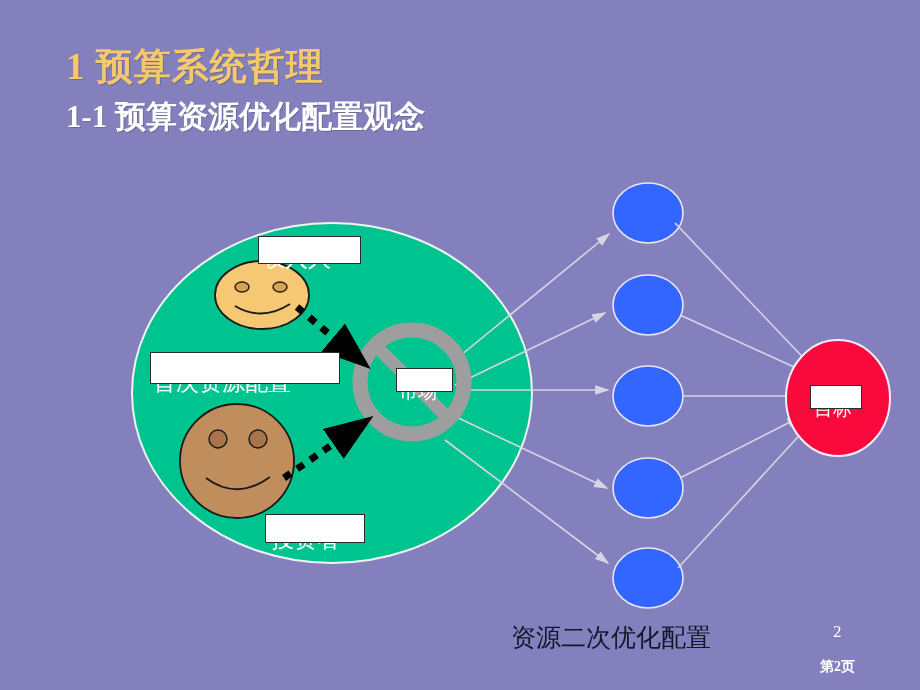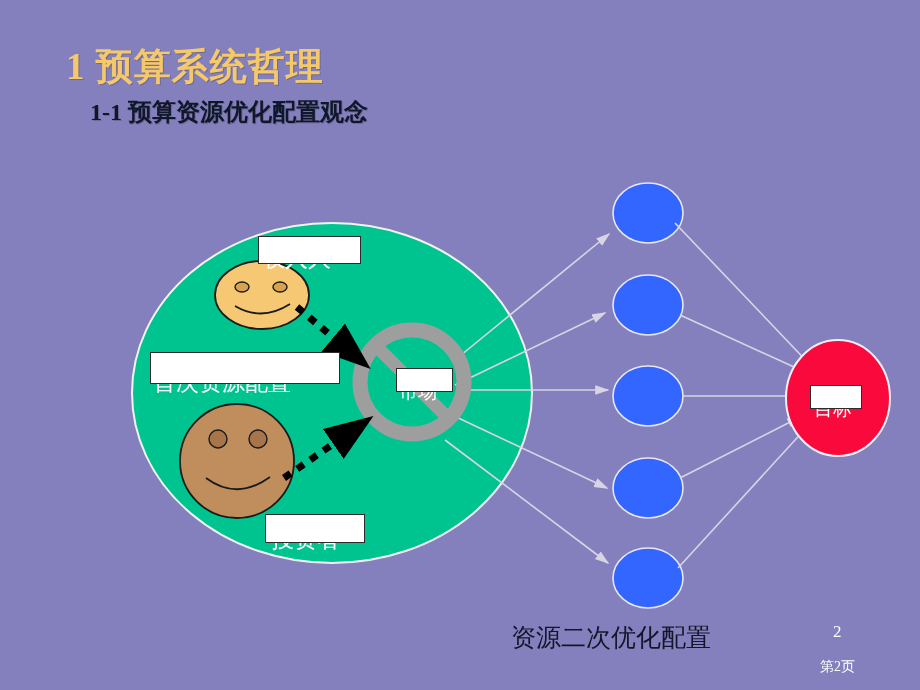--- a/index.html
+++ b/index.html
@@ -29,27 +29,26 @@
     font-weight: bold;
     color: #f5c96a;
     letter-spacing: 1px;
     white-space: nowrap;
     text-shadow: 1px 1px 0 #6d6a9a;
   }
   .title-line2 {
     position: absolute;
     left: 66px;
     top: 96px;
-    font-size: 24px;
+    font-size: 31px;
     font-weight: bold;
-    color: #0f172a;
+    color: #ffffff;
     letter-spacing: 0px;
     white-space: nowrap;
     text-shadow: 1px 1px 0 #6d6a9a;
-    margin-left: 24px;
   }
   
   #diagram {
     position: absolute;
     left: 0; top: 0;
     width: 920px;
     height: 690px;
   }
   
   .wbox {
@@ -168,15 +167,15 @@
   <div class="wbox" style="left:265px; top:514px; width:100px; height:29px;"></div>
 
   <div class="glabel small" style="left:399px; top:379px;">市场</div>
   <div class="wbox" style="left:396px; top:368px; width:57px; height:24px;"></div>
 
   <div class="glabel small" style="left:814px; top:396px;">目标</div>
   <div class="wbox" style="left:810px; top:385px; width:52px; height:24px;"></div>
 
   <div class="caption" style="left:511px; top:621px;">资源二次优化配置</div>
   <div class="pagenum" style="left:833px; top:622px;">2</div>
-  <div class="pagefoot" style="left:820px; top:658px;">第2页</div>
+  <div class="pagefoot" style="left:820px; top:658px;font-weight:bold;">第2页</div>
 
 </div>
 
 </body></html>

